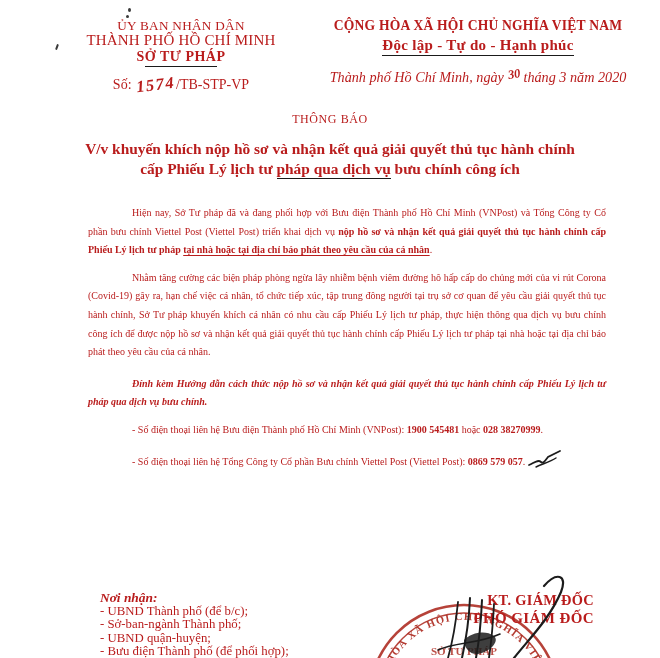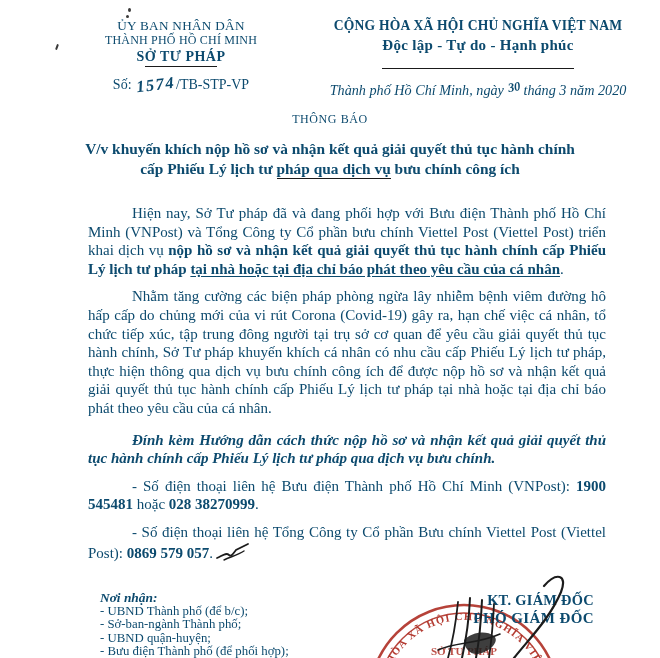--- a/index.html
+++ b/index.html
@@ -1,49 +1,49 @@
 <!DOCTYPE html>
 <html lang="vi"><head>
 <meta charset="utf-8">
 <style>
   * { margin:0; padding:0; box-sizing:border-box; }
   html,body { background:#e8e8e8; }
   body { font-family:"Liberation Serif","DejaVu Serif",serif; }
   .page {
     position:relative; width:660px; height:658px; overflow:hidden;
-    background:#ffffff; color:#0c4a6e; margin:0 auto;
+    background:#ffffff; color:#b91c1c; margin:0 auto;
   }
   
   .header-left { position:absolute; top:18px; left:52px; width:258px; text-align:center; line-height:15px; }
   .hl-line1 { font-size:13.2px; letter-spacing:.3px; }
-  .hl-line2 { font-size:12px; letter-spacing:.2px;text-align:center; }
+  .hl-line2 { font-size:15px; letter-spacing:.2px;text-align:center; }
   .hl-line3 { font-size:14px; font-weight:700; letter-spacing:.5px; margin-top:1px; }
   .hl-rule  { width:72px; border-top:1.6px solid #1a1a1a; margin:2px auto 0; }
   .hl-number { margin-top:9px; font-size:14px; }
   .handwritten-no {
     display:inline-block; font-style:italic; font-weight:700; font-size:16.5px;
     transform:rotate(-7deg) translateY(1px); letter-spacing:1.5px; margin:0 1px;
   }
   .header-right { position:absolute; top:18px; left:302px; width:352px; text-align:center; }
   .hr-line1 { font-size:13.6px; font-weight:700; letter-spacing:.2px; }
   .hr-line2 { display:inline-block; font-size:15px; font-weight:700; margin-top:3px;
-              padding-bottom:14px; border-bottom:1.6px solid #1a1a1a; letter-spacing:.3px; }
+              padding-bottom:1px; border-bottom:1.6px solid #1a1a1a; letter-spacing:.3px; }
   .hr-date  { margin-top:13px; font-size:14.2px; font-style:italic; }
   .handwritten-day {
     display:inline-block; font-size:12.5px; font-weight:700;
     transform:translateY(-4px) rotate(-10deg); margin:0 -1px 0 1px;
   }
   
   .title-block { position:absolute; top:112px; left:30px; width:600px; text-align:center; }
   .doc-title { font-size:12px; font-weight:400; letter-spacing:.6px; }
   .doc-subject { font-size:15.4px; font-weight:700; line-height:20px; margin-top:12px; }
   .subject-underline { border-bottom:1.5px solid #1a1a1a; padding-bottom:1px; }
   
   .content { position:absolute; top:204px; left:88px; width:518px;
-             font-size:15px; line-height:18.6px; text-align:justify; }
+             font-size:10px; line-height:18.6px; text-align:justify; }
   .content p { text-indent:44px; margin-bottom:9px; }
   .seg-bold { font-weight:700; }
   .seg-bold-underline { font-weight:700; text-decoration:underline; text-underline-offset:2px; }
   .p-attach { font-weight:700; font-style:italic; margin-top:13px; }
   .phone { font-weight:700; }
   .pen-scribble { display:inline-block; vertical-align:-4px; margin-left:1px; }
   
   .recipients { position:absolute; left:100px; top:591px; font-size:12.8px; line-height:13.6px; z-index:2; }
   .recipients-label { font-weight:700; font-style:italic; font-size:13.4px; }
   .recipient-item { white-space:nowrap; }

